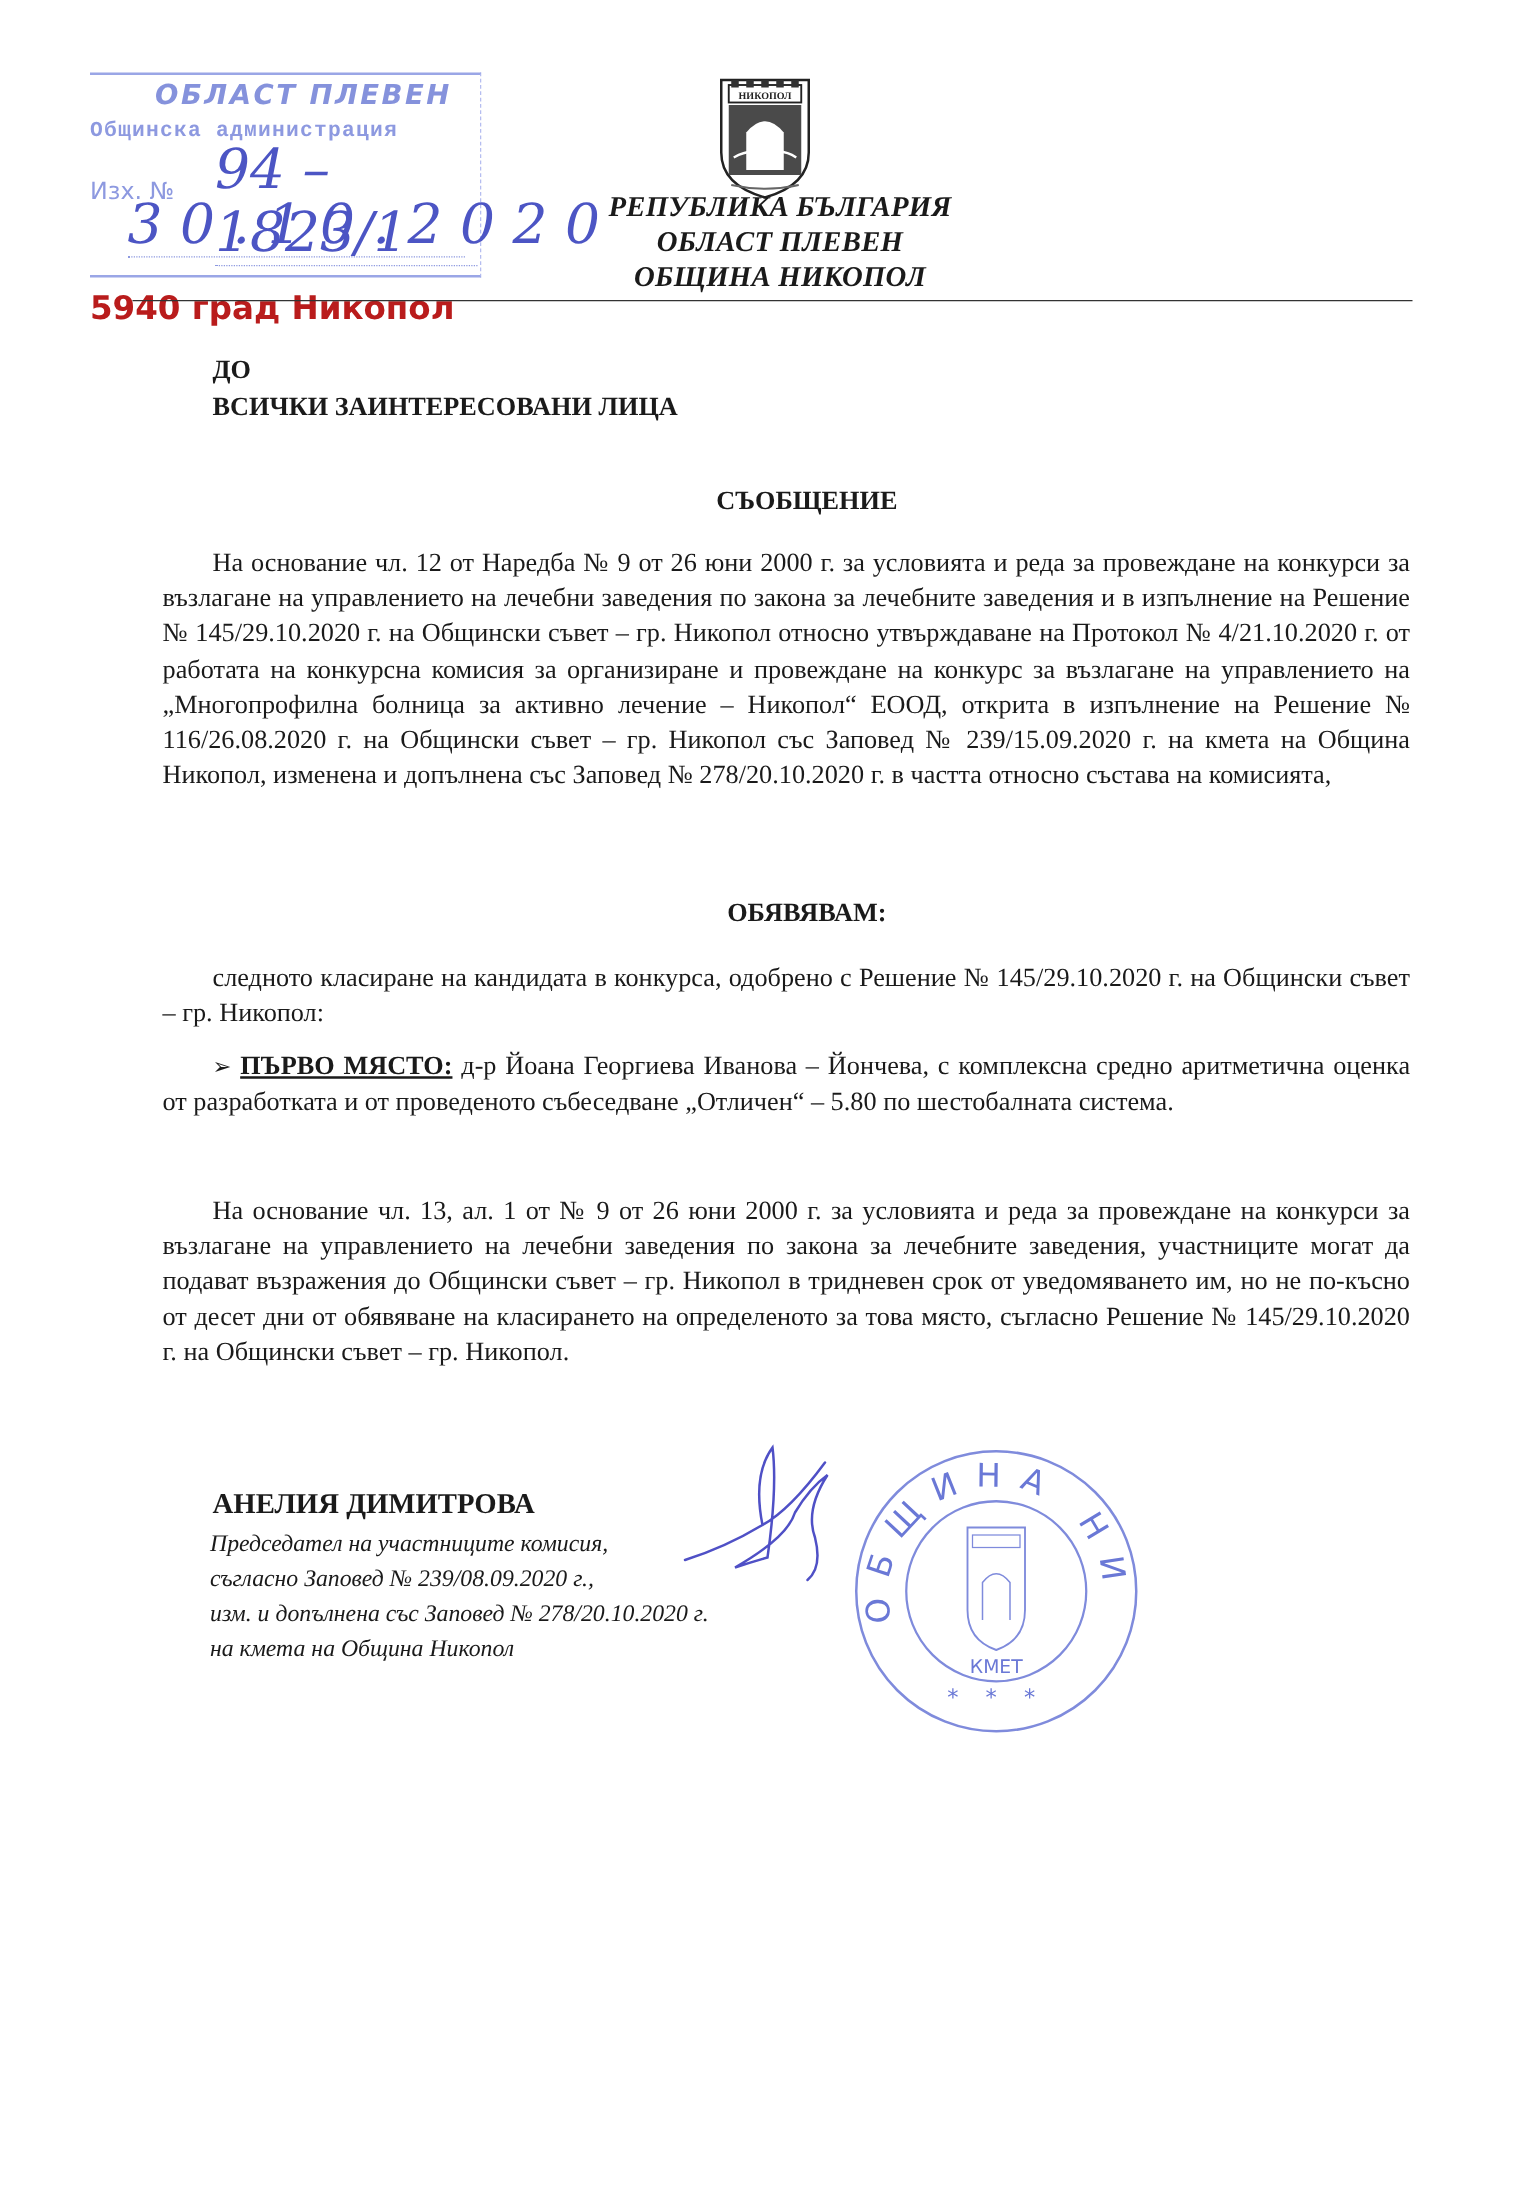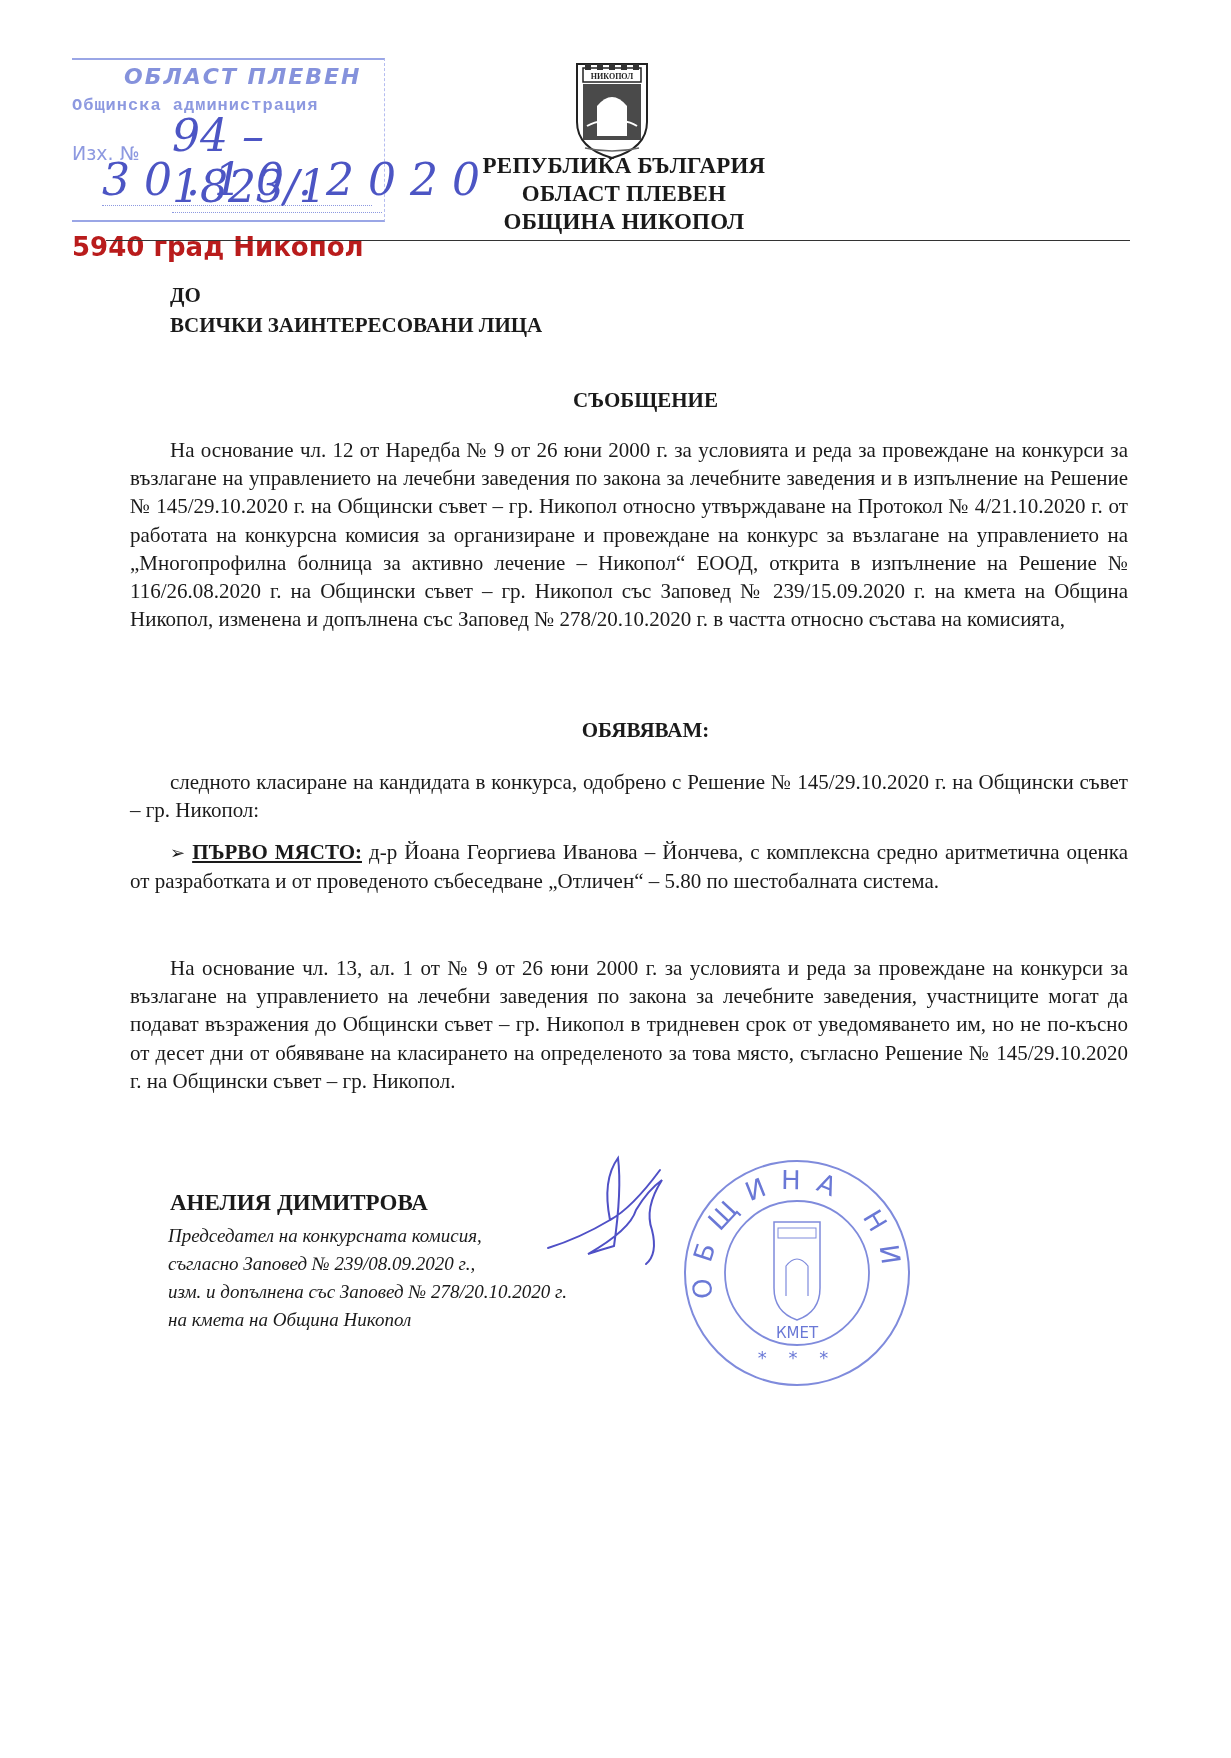--- a/index.html
+++ b/index.html
@@ -24,21 +24,21 @@
     .reg-stamp .num { left:100px; top:50px; width:210px; border-bottom:1px dotted #8d99e0; }
     .reg-stamp .date { left:30px; top:94px; width:270px; border-bottom:1px dotted #8d99e0; letter-spacing:14px; }
     .reg-stamp .l5 { position:absolute; left:0; top:124px; font-size:26px; font-weight:bold; color:#b91c1c;margin-top:48px; }
 
     
     .coat {
       left: 573px; top: 60px; width: 78px; height: 100px;
     }
 
     .head-block { left: 420px; top: 152px; width: 408px; text-align: center; }
-    .head-block div { font-weight: bold; font-size: 23px; line-height: 28px; letter-spacing: 0.2px; }
+    .head-block div { font-weight: bold; font-size: 23px; line-height: 28px; letter-spacing: 0.2px; font-style: italic; }
 
     .head-rule { left: 106px; top: 240px; width: 1024px; height: 0; border-top: 1.5px solid #333; }
 
     .addressee { left: 170px; top: 280px; font-weight: bold; font-size: 21px; line-height: 30px; }
 
     .title { left: 0; width: 1231px; text-align: center; font-weight: bold; font-size: 21px; }
     .title.t1 { top: 388px; left: 30px; }
     .title.t2 { top: 718px; left: 30px; }
 
     .para {
@@ -122,21 +122,21 @@
   <span class="b">„Отличен“ – 5.80</span>
   <span>по шестобалната система.</span>
 </div>
 
 <div class="abs para p4">
   <span class="indent"></span><span>На основание чл. 13, ал. 1 от № 9 от 26 юни 2000 г. за условията и реда за провеждане на конкурси за възлагане на управлението на лечебни заведения по закона за лечебните заведения, участниците могат да подават възражения до Общински съвет – гр. Никопол в тридневен срок от уведомяването им, но не по-късно от десет дни от обявяване на класирането на определеното за това място, съгласно Решение № 145/29.10.2020 г. на Общински съвет – гр. Никопол.</span>
 </div>
 
 <div class="abs signature-name">АНЕЛИЯ ДИМИТРОВА</div>
 <div class="abs signature-lines">
-  <div>Председател на конкурсната комисия,</div>
+  <div>Председател на участниците комисия,</div>
   <div>съгласно Заповед № 239/08.09.2020 г.,</div>
   <div>изм. и допълнена със Заповед № 278/20.10.2020 г.</div>
   <div>на кмета на Община Никопол</div>
 </div>
 
 <div class="abs sig-scribble">
   <svg width="160" height="130" viewBox="0 0 160 130">
     <path d="M8 98 Q40 88 70 70 Q92 58 120 20 M70 70 Q62 30 78 8 Q82 40 74 96 Q60 100 48 104 Q90 80 96 60 M96 60 Q108 40 122 30 Q104 58 112 80 Q118 104 106 114" stroke="#4f50c6" stroke-width="2" fill="none" stroke-linecap="round"></path>
   </svg>
 </div>

